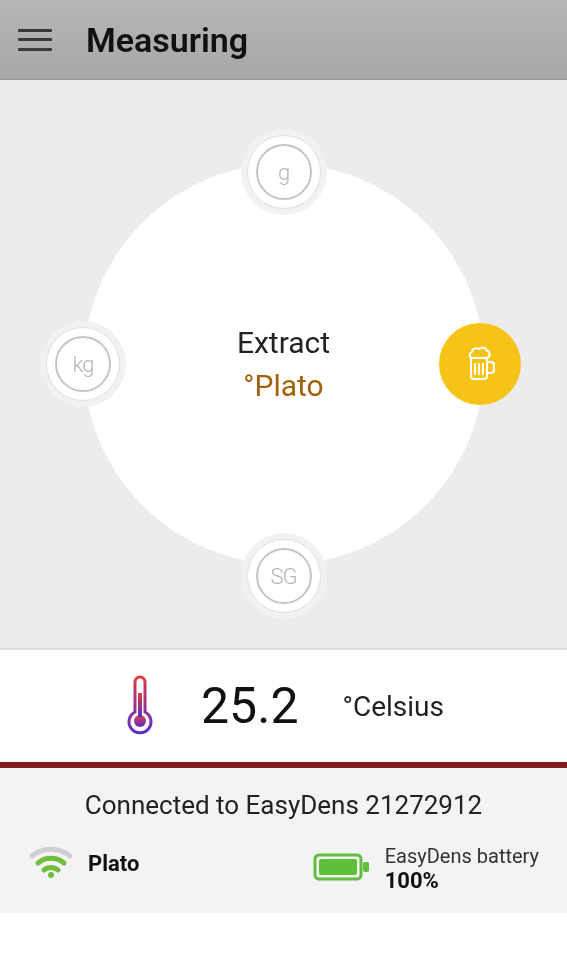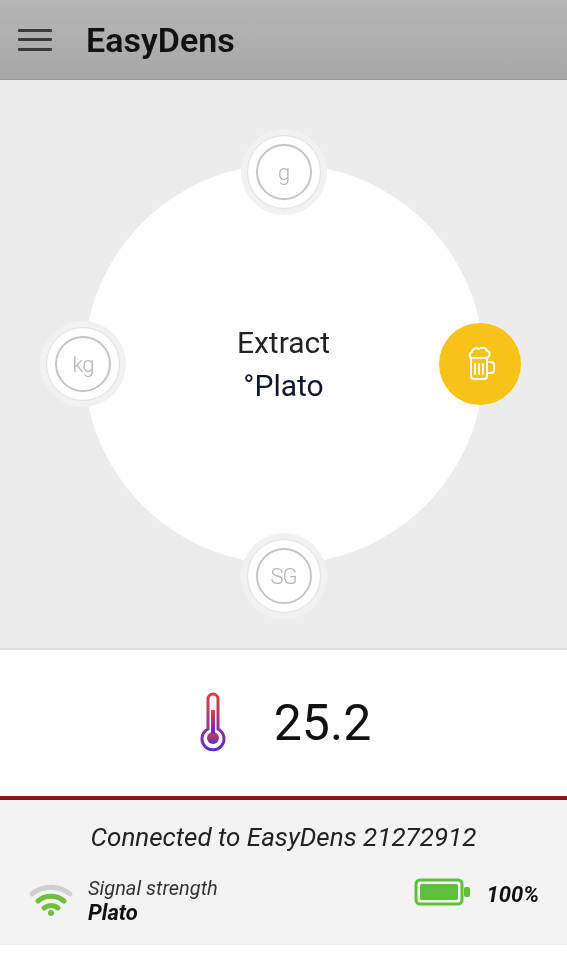--- a/index.html
+++ b/index.html
@@ -33,21 +33,21 @@
     background:#fff;
     left:50%; top:50%;
     transform:translate(-50%, -50%);
     display:flex;
     flex-direction:column;
     align-items:center;
     justify-content:center;
   }
   .reading-label { font-size:30px; color:#222; margin-bottom:4px; }
   .reading-value { font-size:68px; font-weight:400; color:#111; line-height:1.1; }
-  .reading-unit { font-size:30px; color:#0f172a; margin-top:4px; }
+  .reading-unit { font-size:30px; color:#a16207; margin-top:4px; }
 
   .orbit-btn {
     position:absolute;
     width:74px; height:74px;
     border-radius:50%;
     background:#fff;
     border:1px solid #e0e0e0;
     box-shadow: 0 0 0 6px #f1f1f1;
     display:flex; align-items:center; justify-content:center;
     cursor:pointer;
@@ -61,53 +61,52 @@
   }
   .orbit-g    { left:50%; top:55px; transform:translateX(-50%); }
   .orbit-kg   { left:46px; top:50%; transform:translateY(-50%); }
   .orbit-sg   { left:50%; bottom:35px; transform:translateX(-50%); }
   .orbit-beer { right:46px; top:50%; transform:translateY(-50%); background:#f7c319; border:none; box-shadow:none; width:82px; height:82px;}
   .orbit-beer .orbit-inner { border:none; }
   .glyph-text { font-size:22px; font-weight:300; letter-spacing:-1px;}
 
   
   .temp-section {
-    height:150px;
+    height:118px;
     background:#fff;
     display:flex;
     align-items:center;
     justify-content:center;
     gap:44px;
-    border-bottom: 4px solid #7f1d1d;
+    border-bottom: 6px solid #7f1d1d;
   }
   .temp-value { font-size:50px; color:#111; }
   .temp-unit  { font-size:28px; color:#222; }
 
   
   .status-section {
     background:#f3f3f3;
     padding: 22px 24px 20px;
-    font-style: italic;
   }
   .conn-line { text-align:center; font-size:26px; color:#222; margin-bottom:24px; }
   .stat-row { display:flex; justify-content:space-between; align-items:flex-start; padding: 0 4px;}
   .stat-block { display:flex; align-items:center; gap:14px; }
   .stat-text .lbl { font-size:20px; color:#333; }
   .stat-text .val { font-size:22px; font-weight:700; color:#111; }
 </style>
 </head>
 <body>
 
 <div class="header">
   <div class="menu-icon">
     <span></span>
       <span></span>
       <span></span>
   </div>
-  <div class="title">EasyDens</div>
+  <div class="title">Measuring</div>
 </div>
 
 <div class="dial-section">
   <div class="big-circle">
     <div class="reading-label">Extract</div>
     <div class="reading-unit">°Plato</div>
   </div>
 
   <div class="orbit-btn orbit-g">
     <div class="orbit-inner">
@@ -153,47 +152,48 @@
         </linearGradient>
       </defs>
       <g fill="none" stroke="url(#tg)" stroke-width="3">
         <path d="M17 6 a5 5 0 0 1 5 5 v30 a11 11 0 1 1 -10 0 v-30 a5 5 0 0 1 5 -5 z"></path>
       </g>
       <circle cx="17" cy="50" r="6" fill="url(#tg)"></circle>
       <rect x="15" y="22" width="4" height="24" fill="url(#tg)"></rect>
     </svg>
   </span>
   <span class="temp-value">25.2</span>
+  <span class="temp-unit">°Celsius</span>
 </div>
 
 <div class="status-section">
   <div class="conn-line">Connected to EasyDens 21272912</div>
   <div class="stat-row">
     <div class="stat-block">
       <span>
         <svg width="46" height="34" viewBox="0 0 46 34">
           <g fill="none" stroke-linecap="round">
             <path d="M4 12 a30 30 0 0 1 38 0" stroke="#cfcfcf" stroke-width="5"></path>
             <path d="M10 19 a20 20 0 0 1 26 0" stroke="#6fbf3b" stroke-width="5"></path>
             <path d="M16 26 a11 11 0 0 1 14 0" stroke="#6fbf3b" stroke-width="5"></path>
           </g>
           <circle cx="23" cy="31" r="3" fill="#6fbf3b"></circle>
         </svg>
       </span>
       <div class="stat-text">
-        <div class="lbl">Signal strength</div>
         <div class="val">Plato</div>
       </div>
     </div>
     <div class="stat-block">
       <span>
         <svg width="58" height="32" viewBox="0 0 58 32">
           <rect x="2" y="4" width="46" height="24" rx="4" fill="none" stroke="#5fbf3b" stroke-width="3"></rect>
           <rect x="50" y="11" width="6" height="10" rx="2" fill="#5fbf3b"></rect>
           <rect x="6" y="8" width="38" height="16" rx="2" fill="#5fbf3b"></rect>
         </svg>
       </span>
       <div class="stat-text">
+        <div class="lbl">EasyDens battery</div>
         <div class="val">100%</div>
       </div>
     </div>
   </div>
 </div>
 
 </body></html>

